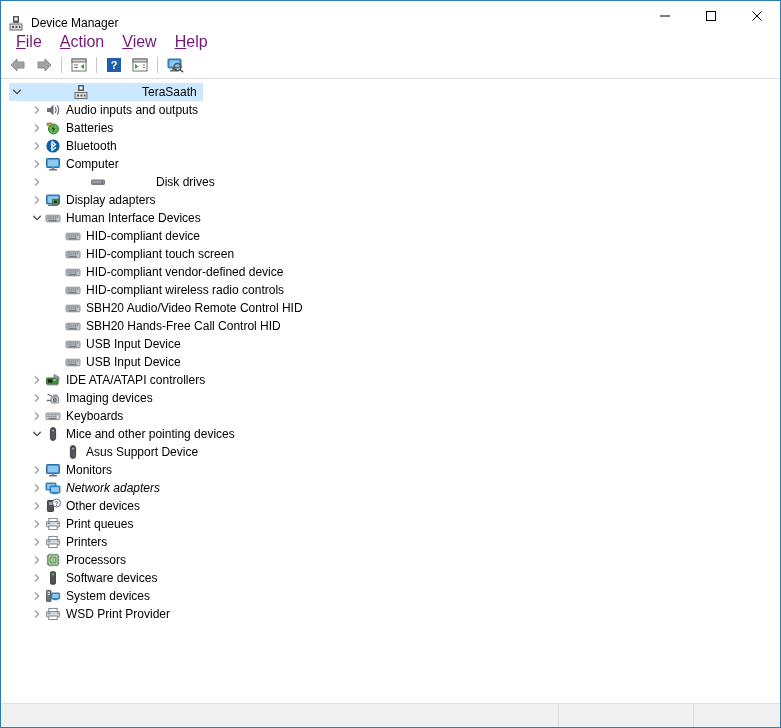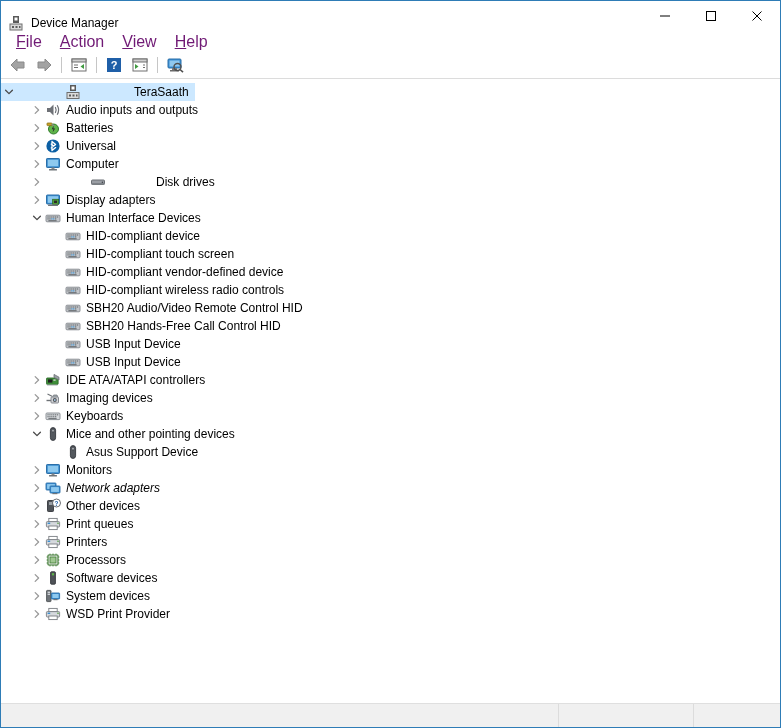--- a/index.html
+++ b/index.html
@@ -269,21 +269,21 @@
         <rect x="7" y="11" width="5" height="2" fill="#7a7a7a"></rect>
         <rect x="5" y="13" width="9" height="1.5" fill="#6a6a6a"></rect>
         <circle cx="12.5" cy="10" r="3.5" fill="none" stroke="#4f4f4f" stroke-width="1.4"></circle>
         <line x1="15" y1="12.5" x2="18" y2="15.2" stroke="#4f4f4f" stroke-width="1.6"></line>
       </svg>
     </div>
   </div>
 
   <div id="tree-pane">
       <div class="row selected">
-        <div class="row-inner" style=" gap: 48px;">
+        <div class="row-inner" style="margin-left: 8px; gap: 48px;">
           <span class="twisty">
             <svg width="10" height="10" viewBox="0 0 10 10">
               <path d="M1.6 3.2 L5 6.6 L8.4 3.2" fill="none" stroke="#4a4a4a" stroke-width="1.3" stroke-linecap="round" stroke-linejoin="round"></path>
             </svg>
           </span>
           <span class="row-icon"><svg width="16" height="16" viewBox="0 0 16 16">
               <rect x="5" y="1" width="6" height="6" fill="#5a5a5a"></rect>
               <rect x="6.5" y="2.5" width="3" height="3" fill="#ffffff"></rect>
               <rect x="2" y="8.5" width="12" height="6" fill="#dcdcdc" stroke="#6e6e6e" stroke-width="1"></rect>
               <rect x="4" y="10.5" width="2" height="2" fill="#5a5a5a"></rect>
@@ -328,21 +328,21 @@
         <div class="row-inner" style="margin-left: 28px;">
           <span class="twisty">
             <svg width="10" height="10" viewBox="0 0 10 10">
               <path d="M3.2 1.6 L6.6 5 L3.2 8.4" fill="none" stroke="#9a9a9a" stroke-width="1.3" stroke-linecap="round" stroke-linejoin="round"></path>
             </svg>
           </span>
           <span class="row-icon"><svg width="16" height="16" viewBox="0 0 16 16">
               <circle cx="8" cy="8" r="6.6" fill="#0b5fa4"></circle>
               <path d="M7 3.4 L10.6 6.4 L6.2 9.9 M6.2 6.1 L10.6 9.6 L7 12.6 L7 3.4" fill="none" stroke="#ffffff" stroke-width="1.3" stroke-linejoin="round" stroke-linecap="round"></path>
             </svg></span>
-          <span class="row-label">Universal</span>
+          <span class="row-label">Bluetooth</span>
         </div>
       </div>
       <div class="row">
         <div class="row-inner" style="margin-left: 28px;">
           <span class="twisty">
             <svg width="10" height="10" viewBox="0 0 10 10">
               <path d="M3.2 1.6 L6.6 5 L3.2 8.4" fill="none" stroke="#9a9a9a" stroke-width="1.3" stroke-linecap="round" stroke-linejoin="round"></path>
             </svg>
           </span>
           <span class="row-icon"><svg width="16" height="16" viewBox="0 0 16 16">

